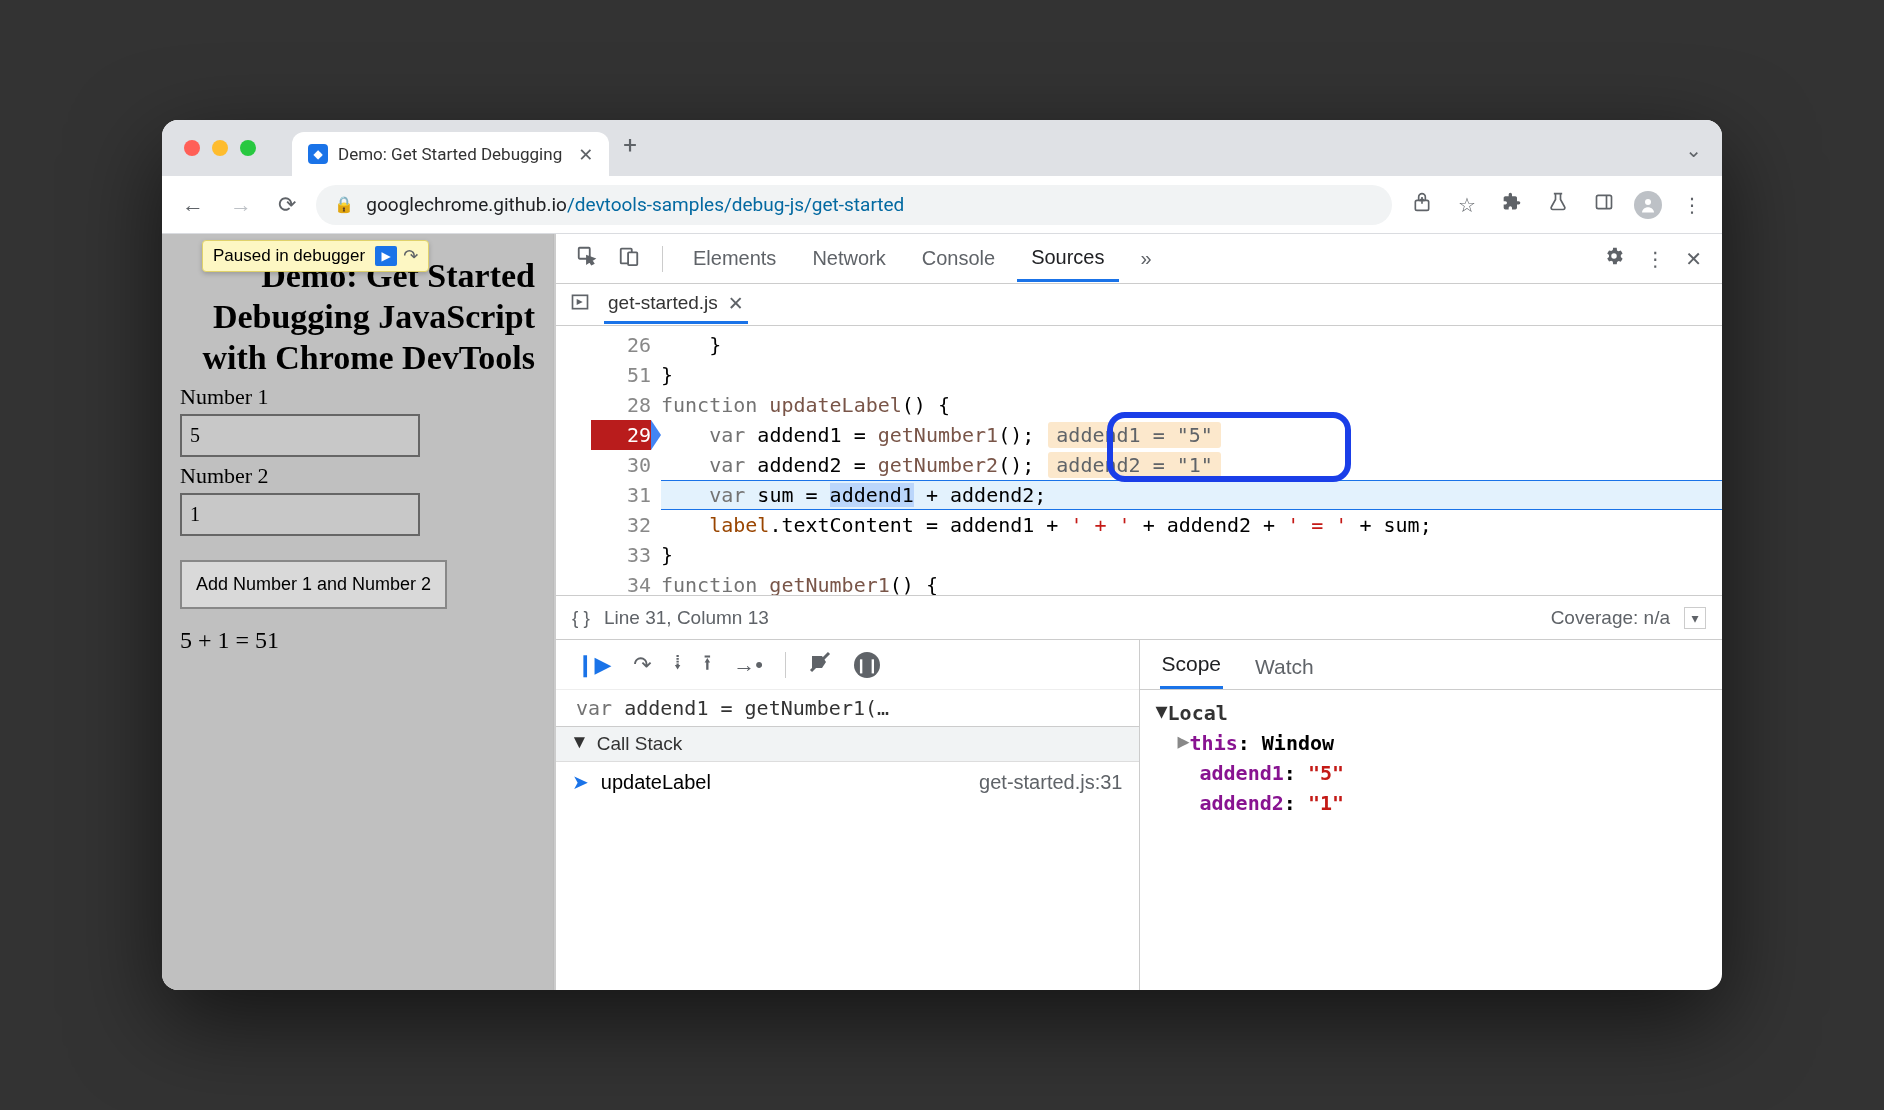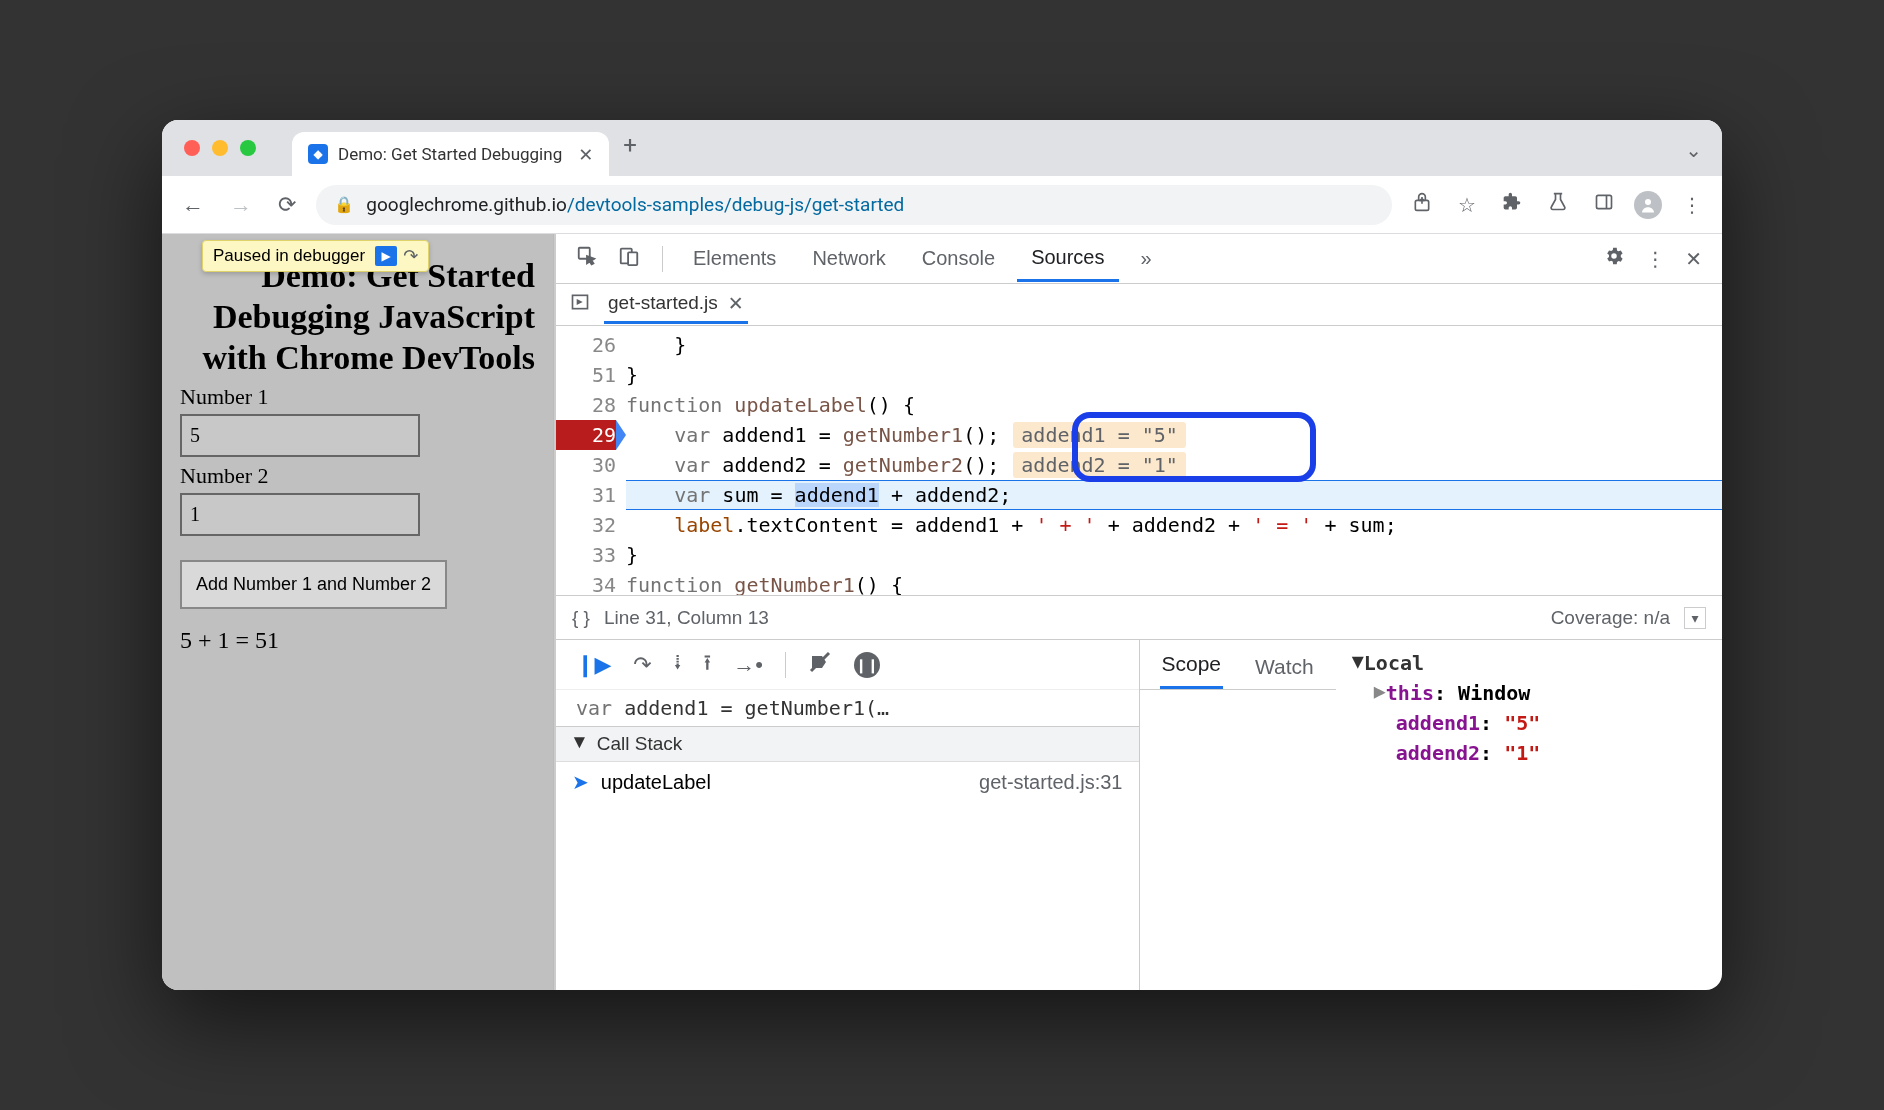--- a/index.html
+++ b/index.html
@@ -184,20 +184,21 @@
   .filebar .ftab .fclose{color:#5f6368;cursor:pointer;}
   
   .editor {
     flex:0 0 270px;
     display:flex;
     font-family: Menlo, Consolas, monospace;
     font-size:20px;
     overflow:hidden;
     position:relative;
     border-bottom:1px solid #ccc;
+    padding-left:35px;
   }
   .gutter { width:70px; text-align:right; color:#888; padding:4px 10px 4px 0; user-select:none;}
   .gutter div{height:30px;line-height:30px;}
   .gutter .bp { background:#b91c1c; color:#fff; position:relative;}
   .gutter .bp::after{
     content:""; position:absolute; right:-10px; top:0; width:0;height:0;
     border-top:15px solid transparent; border-bottom:15px solid transparent; border-left:10px solid #4285f4;
   }
   .code { flex:1; padding:4px 0; position:relative;}
   .code .line{height:30px;line-height:30px;white-space:pre;}
@@ -219,21 +220,21 @@
   
   .statusrow{
     height:44px;border-bottom:1px solid #ccc;display:flex;align-items:center;
     padding:0 16px;font-size:19px;color:#5f6368;gap:14px;
   }
   .statusrow .spacer{flex:1;}
   .statusrow .covbox{border:1px solid #ccc;width:22px;height:22px;display:flex;align-items:center;justify-content:center;font-size:14px;}
   
   .lower{flex:1;display:flex;overflow:hidden;}
   .lower-left{flex:1;display:flex;flex-direction:column;border-right:1px solid #ccc;}
-  .lower-right{flex:1;display:flex;flex-direction:row;}
+  .lower-right{flex:1;display:flex;flex-direction:column;}
   .dbg-toolbar{
     height:50px;display:flex;align-items:center;gap:22px;padding:0 20px;color:#5f6368;font-size:22px;border-bottom:1px solid #eee;
   }
   .dbg-toolbar .resume{color:#1a73e8;}
   .dbg-toolbar .vsep{width:1px;height:26px;background:#ccc;}
   .dbg-toolbar .pausebtn{
     width:26px;height:26px;border-radius:50%;background:#5f6368;color:#fff;display:flex;align-items:center;justify-content:center;font-size:14px;
   }
   .snippet{
     padding:6px 20px;font-family:Menlo,monospace;font-size:20px;color:#333;

